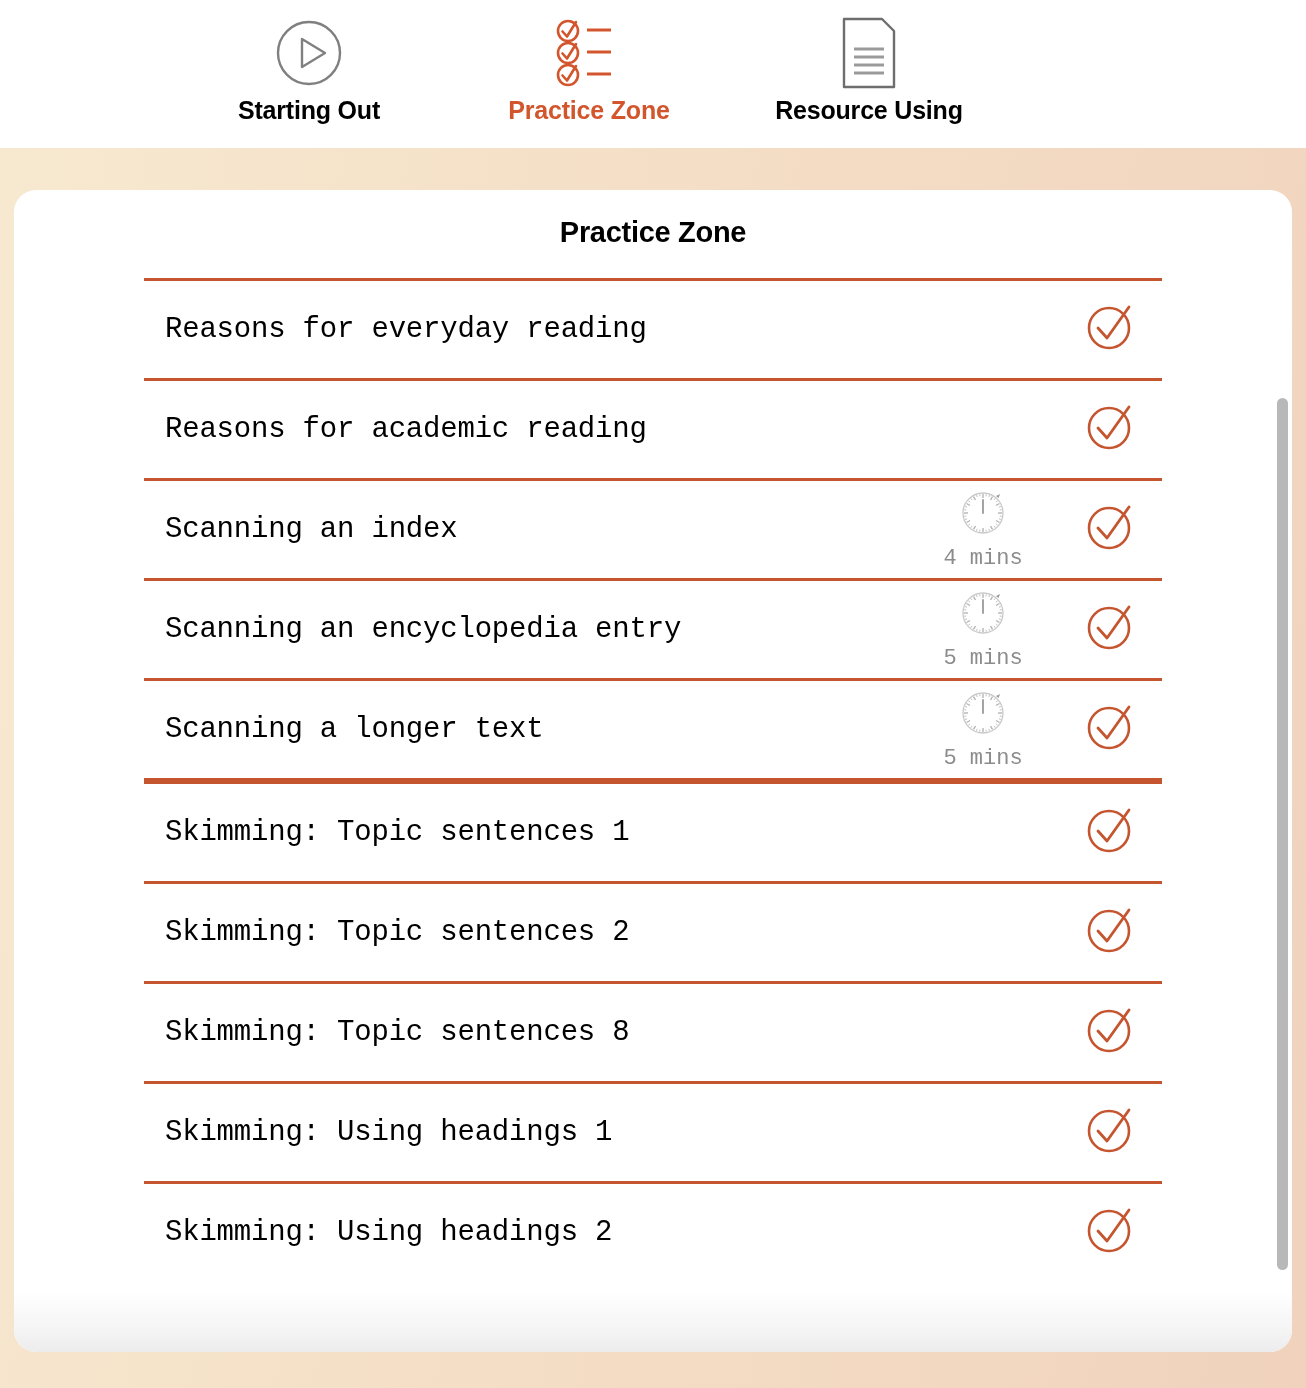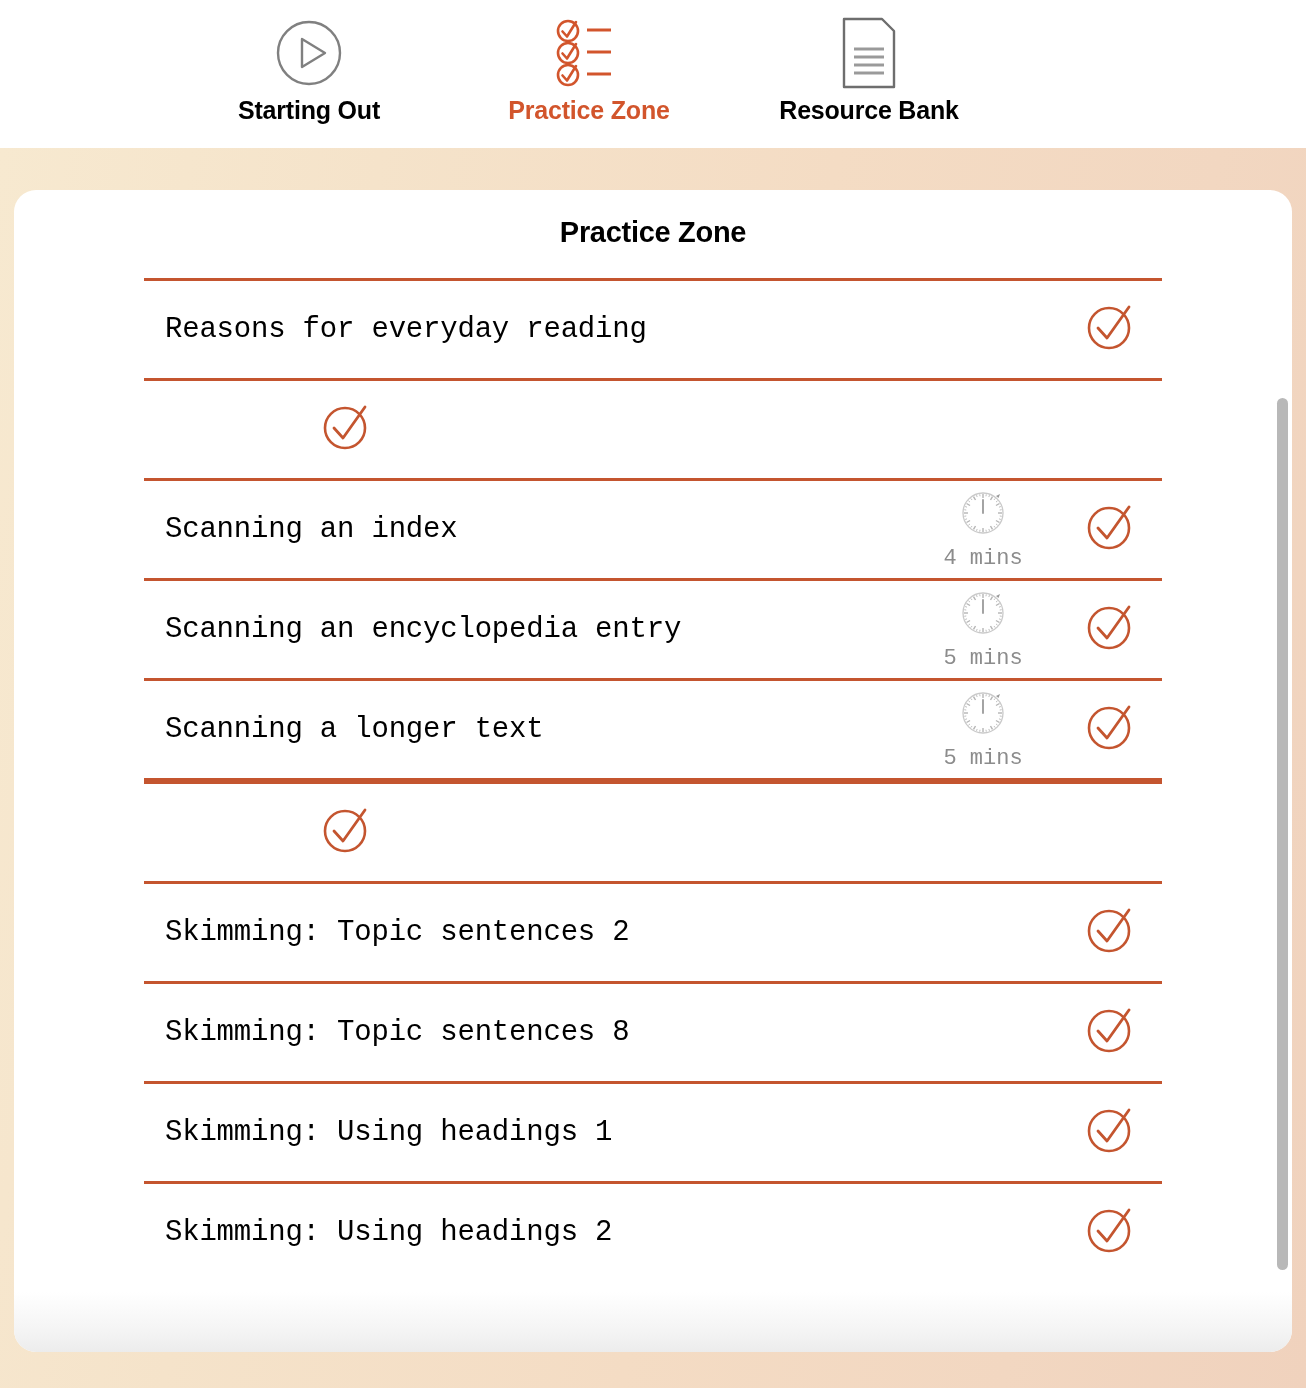--- a/index.html
+++ b/index.html
@@ -190,21 +190,21 @@
       <svg width="62" height="76" viewBox="0 0 62 76">
         <path d="M6 4 H44 L56 16 V72 H6 Z" fill="none" stroke="#6e6e6e" stroke-width="2.4" stroke-linejoin="round"></path>
         <g stroke="#9a9a9a" stroke-width="3">
           <line x1="16" y1="34" x2="46" y2="34"></line>
           <line x1="16" y1="42" x2="46" y2="42"></line>
           <line x1="16" y1="50" x2="46" y2="50"></line>
           <line x1="16" y1="58" x2="46" y2="58"></line>
         </g>
       </svg>
     </span>
-    <span class="tab-label">Resource Bank</span>
+    <span class="tab-label">Resource Using</span>
   </div>
 
 </div>
 
 <div class="page-bg"></div>
 
 <div class="card">
   <div class="card-title">Practice Zone</div>
   <div class="list" id="list-root">
       <div class="divider"></div>
@@ -213,20 +213,21 @@
         <div class="row-timer-empty"></div>
         <div class="row-check">
           <span><svg width="52" height="52" viewBox="0 0 52 52">
               <circle cx="25" cy="27" r="20" fill="none" stroke="#c4552f" stroke-width="2.6"></circle>
               <path d="M14 27 L23 37 L45 6" fill="none" stroke="#c4552f" stroke-width="2.8" stroke-linecap="round" stroke-linejoin="round"></path>
             </svg></span>
         </div>
       </div>
       <div class="divider"></div>
       <div class="row">
+        <div class="row-label">Reasons for academic reading</div>
         <div class="row-timer-empty"></div>
         <div class="row-check">
           <span><svg width="52" height="52" viewBox="0 0 52 52">
               <circle cx="25" cy="27" r="20" fill="none" stroke="#c4552f" stroke-width="2.6"></circle>
               <path d="M14 27 L23 37 L45 6" fill="none" stroke="#c4552f" stroke-width="2.8" stroke-linecap="round" stroke-linejoin="round"></path>
             </svg></span>
         </div>
       </div>
       <div class="divider"></div>
       <div class="row">
@@ -386,20 +387,21 @@
         <div class="row-check">
           <span><svg width="52" height="52" viewBox="0 0 52 52">
               <circle cx="25" cy="27" r="20" fill="none" stroke="#c4552f" stroke-width="2.6"></circle>
               <path d="M14 27 L23 37 L45 6" fill="none" stroke="#c4552f" stroke-width="2.8" stroke-linecap="round" stroke-linejoin="round"></path>
             </svg></span>
         </div>
       </div>
       <div class="divider"></div>
       <div class="divider"></div>
       <div class="row">
+        <div class="row-label">Skimming: Topic sentences 1</div>
         <div class="row-timer-empty"></div>
         <div class="row-check">
           <span><svg width="52" height="52" viewBox="0 0 52 52">
               <circle cx="25" cy="27" r="20" fill="none" stroke="#c4552f" stroke-width="2.6"></circle>
               <path d="M14 27 L23 37 L45 6" fill="none" stroke="#c4552f" stroke-width="2.8" stroke-linecap="round" stroke-linejoin="round"></path>
             </svg></span>
         </div>
       </div>
       <div class="divider"></div>
       <div class="row">

